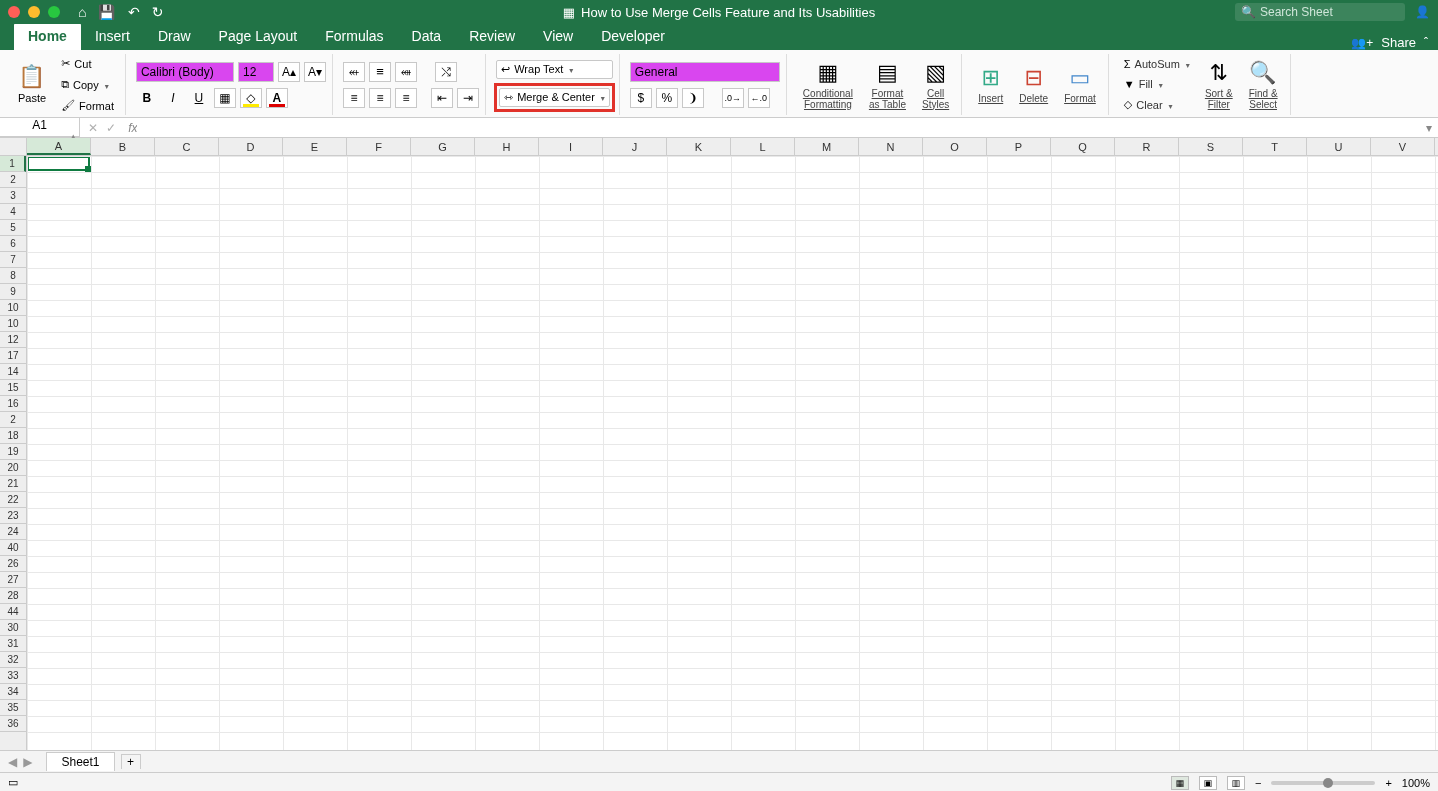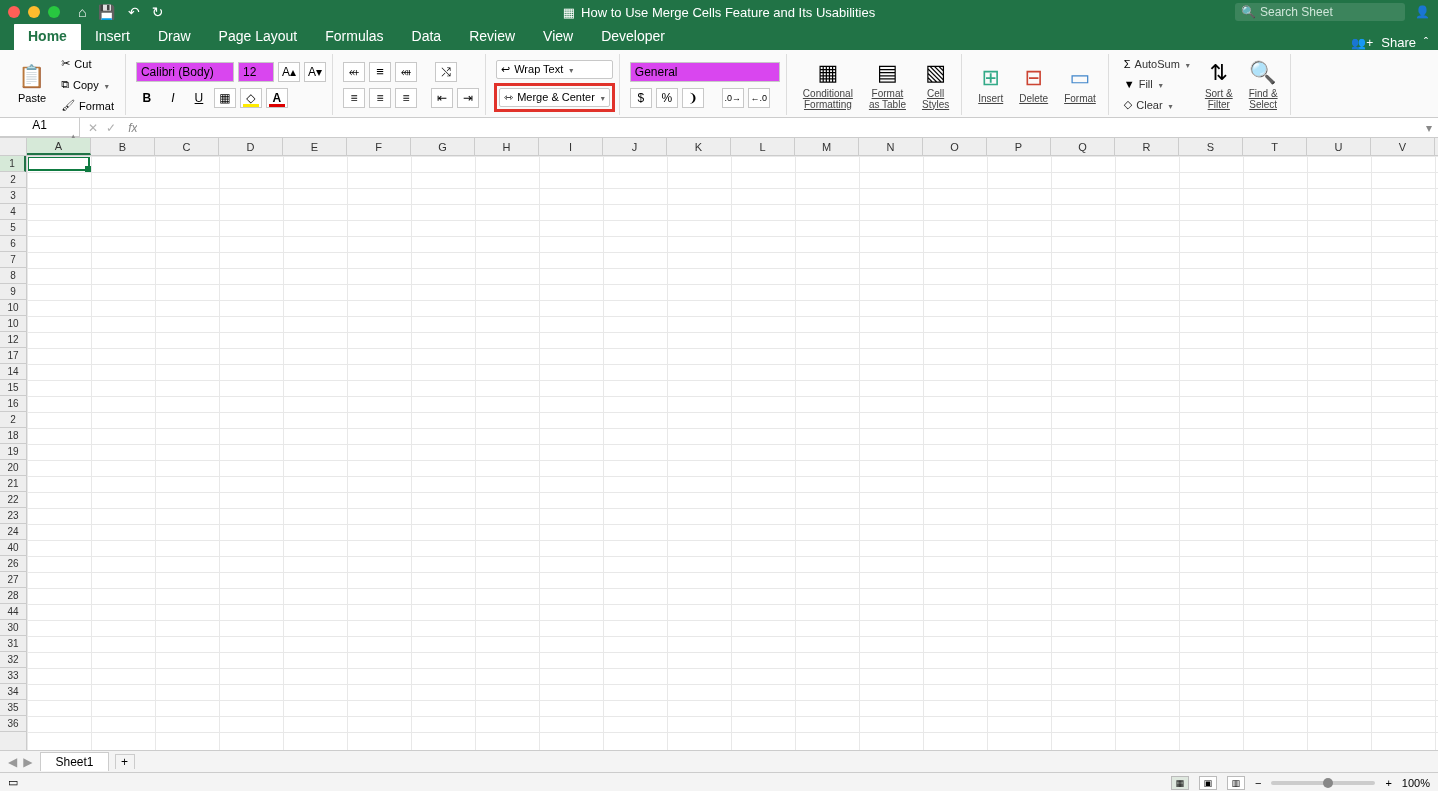--- a/index.html
+++ b/index.html
@@ -62,21 +62,21 @@
 .rh.sel { background: #d6e9d8; border-right: 2px solid #217346; }
 .cells { position: relative; flex: 1; }
 .rowline { position:absolute; left:0; right:0; border-bottom:1px solid #e8e8e8; }
 .colline { position:absolute; top:0; bottom:0; border-right:1px solid #e8e8e8; }
 .sel-cell { position:absolute; left:0; top:0; width:63px; height:15px; border:2px solid #0f7b41; background: transparent;}
 .sel-cell::after { content:""; position:absolute; right:-3px; bottom:-3px; width:6px; height:6px; background:#0f7b41;}
 
 
 .sheet-bar { height: 22px; border-top: 1px solid #ccc; display: flex; align-items: center; background: #f4f4f4; font-size: 12px; }
 .sheet-nav { display:flex; gap:6px; padding:0 8px; color:#999;}
-.sheet-tab { background:#fff; border:1px solid #ccc; border-bottom:none; padding:2px 14px; cursor:pointer;}
+.sheet-tab { background:#fff; border:1px solid #ccc; border-bottom:none; padding:2px 14px; margin-left:6px; cursor:pointer;}
 .add-sheet { width:20px; text-align:center; cursor:pointer; border:1px solid #ccc; border-bottom:none; margin-left:6px;}
 
 
 .status { height: 20px; border-top: 1px solid #ccc; background: #f4f4f4; display: flex; align-items: center; padding: 0 8px; font-size: 11px; }
 .status .right { margin-left:auto; display:flex; align-items:center; gap:10px; }
 .zoom-slider { width: 104px; height: 4px; background: #ccc; position: relative; border-radius: 2px;}
 .zoom-slider .thumb { position:absolute; left:50%; top:-3px; width:10px; height:10px; background:#888; border-radius:50%;}
 .vbtn { width:18px; height:14px; border:1px solid #bbb; background:#fff; cursor:pointer; display:flex;align-items:center;justify-content:center;font-size:9px;}
 .vbtn.active { background:#dfe8df; }
 .underline-a { position:relative; }

